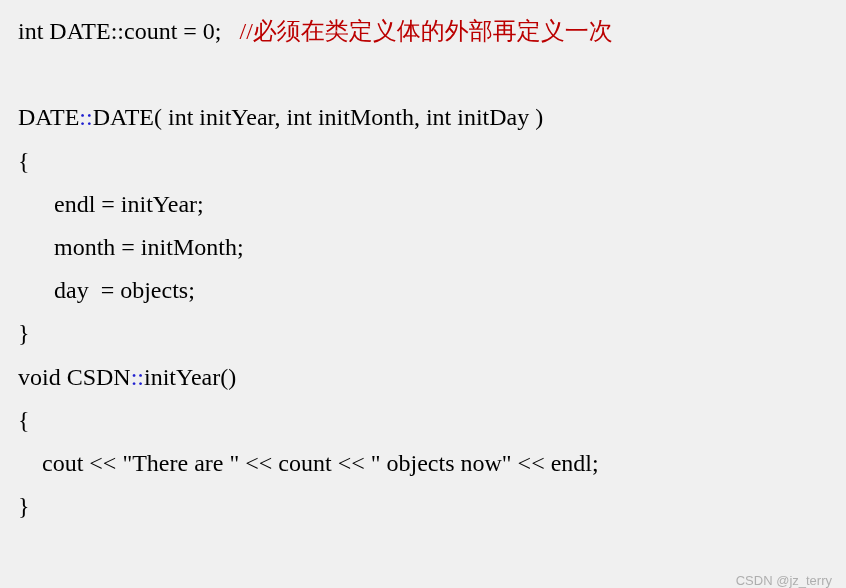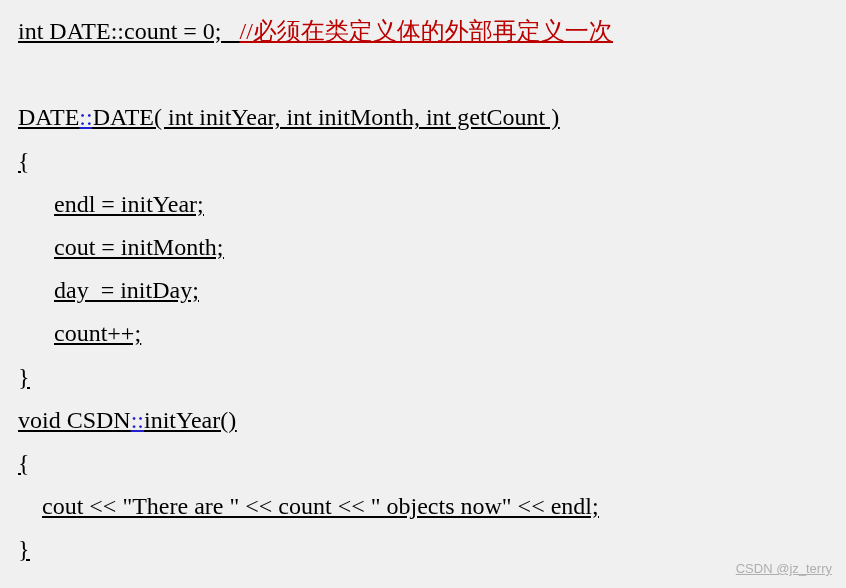--- a/index.html
+++ b/index.html
@@ -1,19 +1,18 @@
 <!DOCTYPE html>
 <html><head>
   <meta charset="utf-8">
   <style>
     * {
       margin: 0;
       padding: 0;
       box-sizing: border-box;
-      text-decoration: underline;
     }
     body {
       width: 846px;
       height: 588px;
       background-color: #f0f0f0;
       font-family: "Times New Roman", serif;
       font-size: 24px;
       color: #000000;
       padding: 10px 18px;
       position: relative;
@@ -35,39 +34,38 @@
     .indent {
       display: inline-block;
       width: 36px;
     }
     .indent-s {
       display: inline-block;
       width: 24px;
     }
     .watermark {
       position: absolute;
-      bottom: 12px;
+      bottom: 0;
       right: 14px;
       font-family: Arial, sans-serif;
       font-size: 13px;
       color: rgba(120,120,120,0.55);
     }
   </style>
 </head>
 <body>
 
 <div>
   <div class="code-line"><span>int DATE::count = 0;   </span><span class="comment">//必须在类定义体的外部再定义一次</span></div>
   <div class="blank-line"></div>
-  <div class="code-line"><span>DATE</span><span class="scope-op">::</span><span>DATE( int initYear, int initMonth, int getCount )</span></div>
+  <div class="code-line"><span>DATE</span><span class="scope-op">::</span><span>DATE( int initYear, int initMonth, int initDay )</span></div>
   <div class="code-line"><span>{</span></div>
   <div class="code-line"><span class="indent"></span><span>endl = initYear;</span></div>
-  <div class="code-line"><span class="indent"></span><span>cout = initMonth;</span></div>
-  <div class="code-line"><span class="indent"></span><span>day  = initDay;</span></div>
-  <div class="code-line"><span class="indent"></span><span>count++;</span></div>
+  <div class="code-line"><span class="indent"></span><span>month = initMonth;</span></div>
+  <div class="code-line"><span class="indent"></span><span>day  = objects;</span></div>
   <div class="code-line"><span>}</span></div>
   <div class="code-line"><span>void CSDN</span><span class="scope-op">::</span><span>initYear()</span></div>
   <div class="code-line"><span>{</span></div>
   <div class="code-line"><span class="indent-s"></span><span>cout &lt;&lt; "There are " &lt;&lt; count &lt;&lt; " objects now" &lt;&lt; endl;</span></div>
   <div class="code-line"><span>}</span></div>
 </div>
 
 <div class="watermark">CSDN @jz_terry</div>
 
 </body></html>

